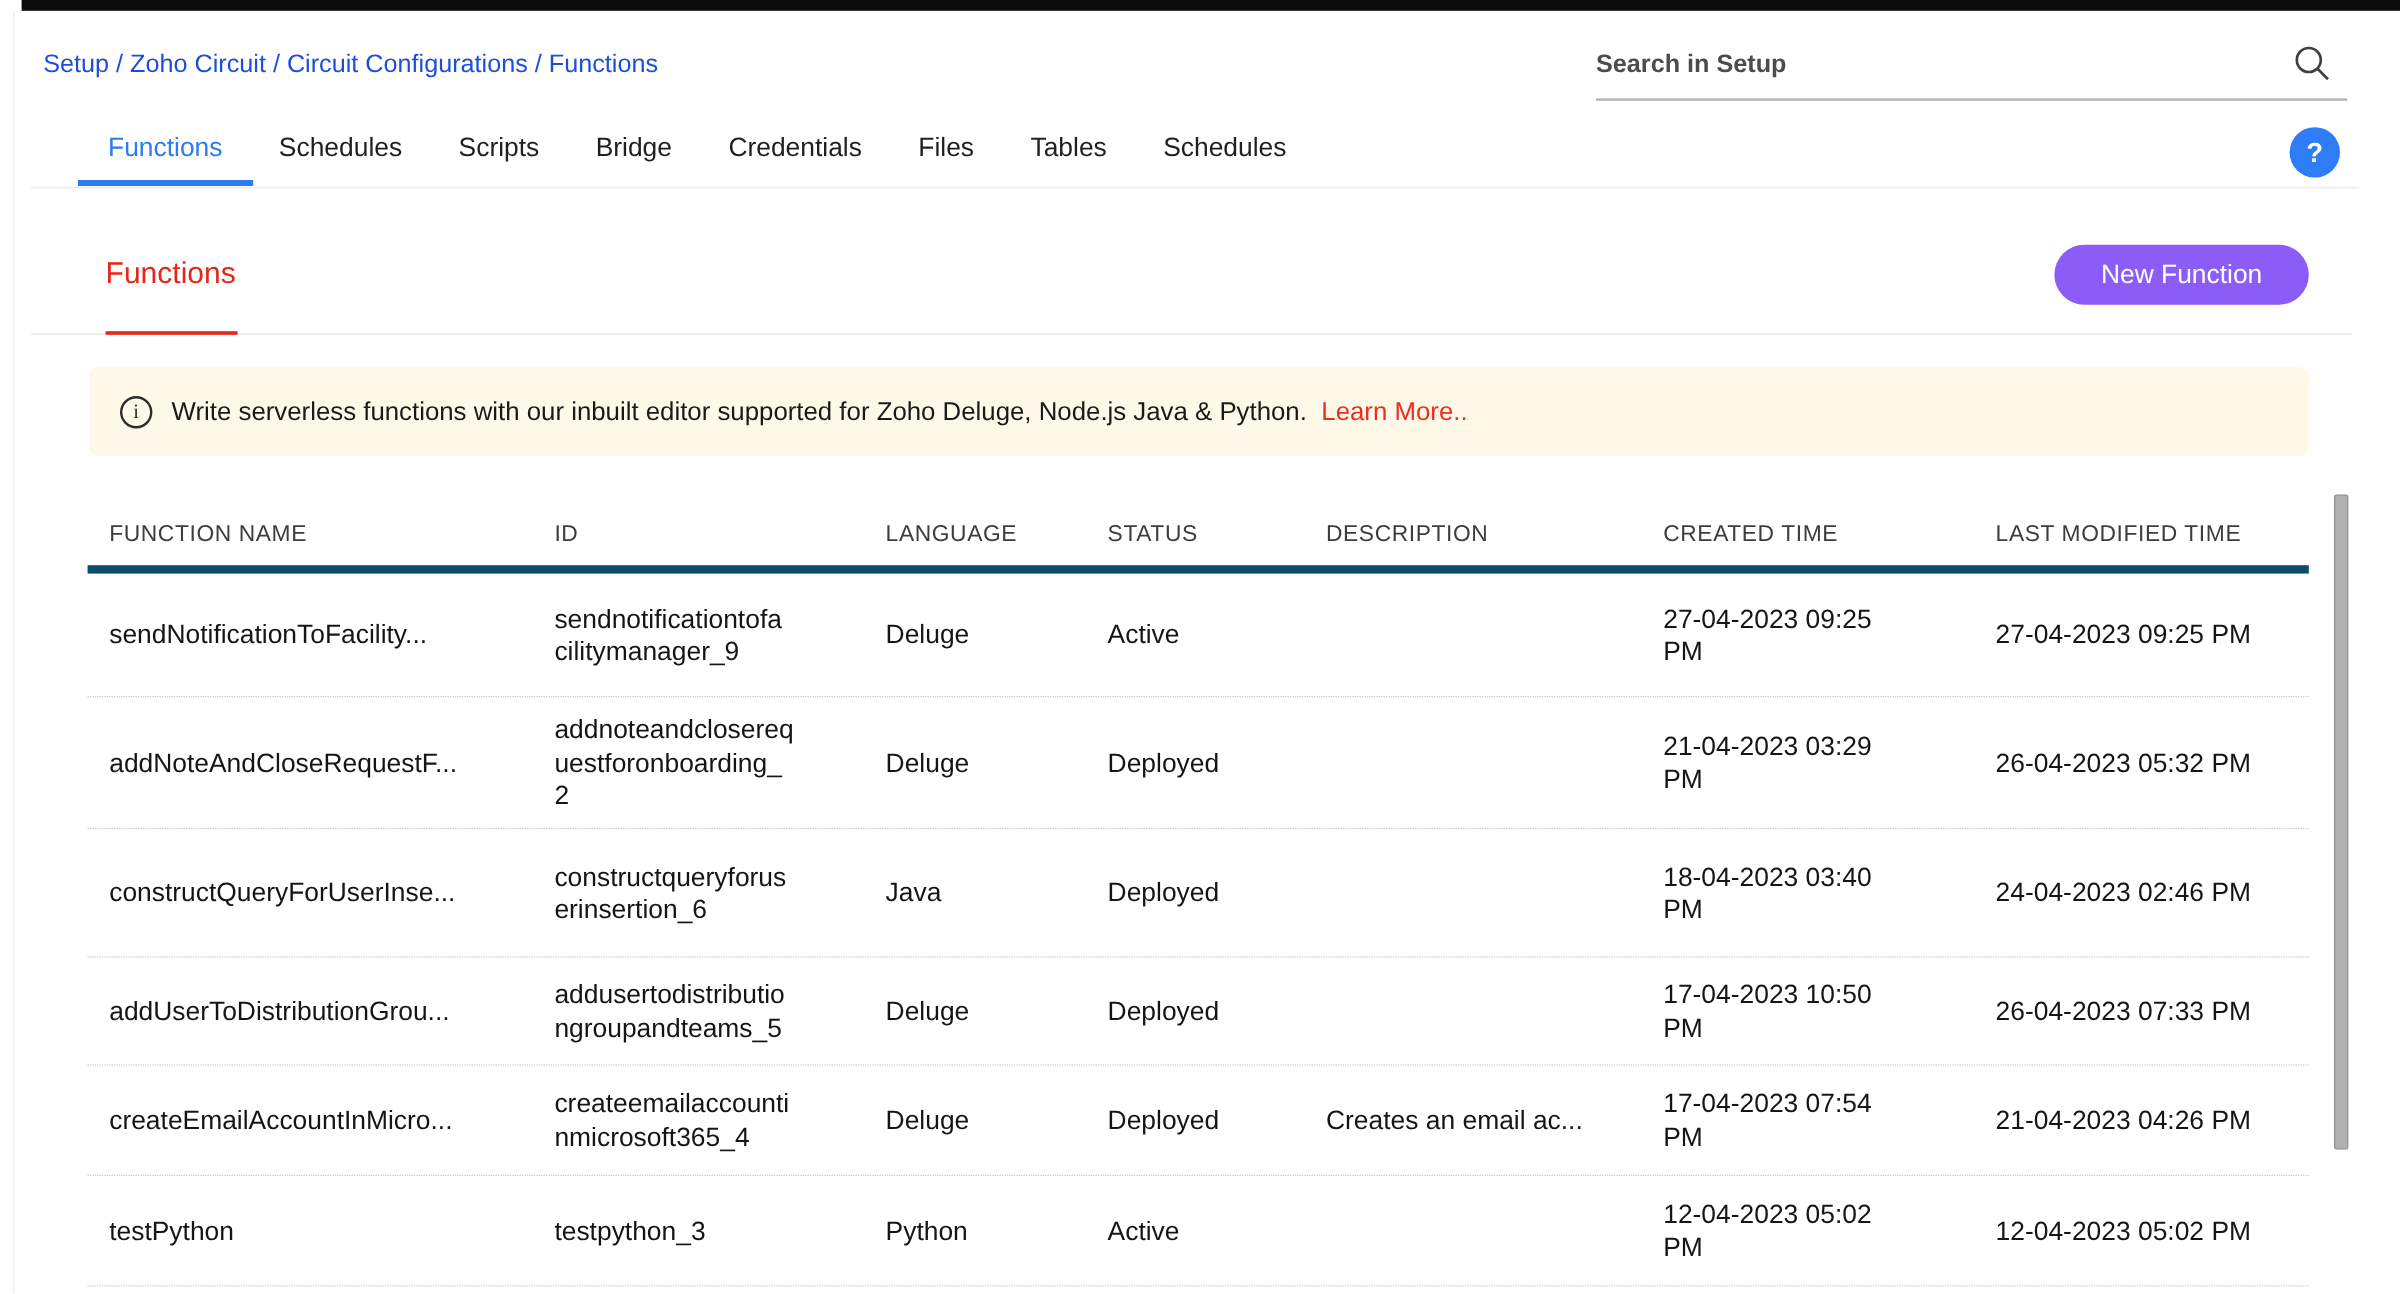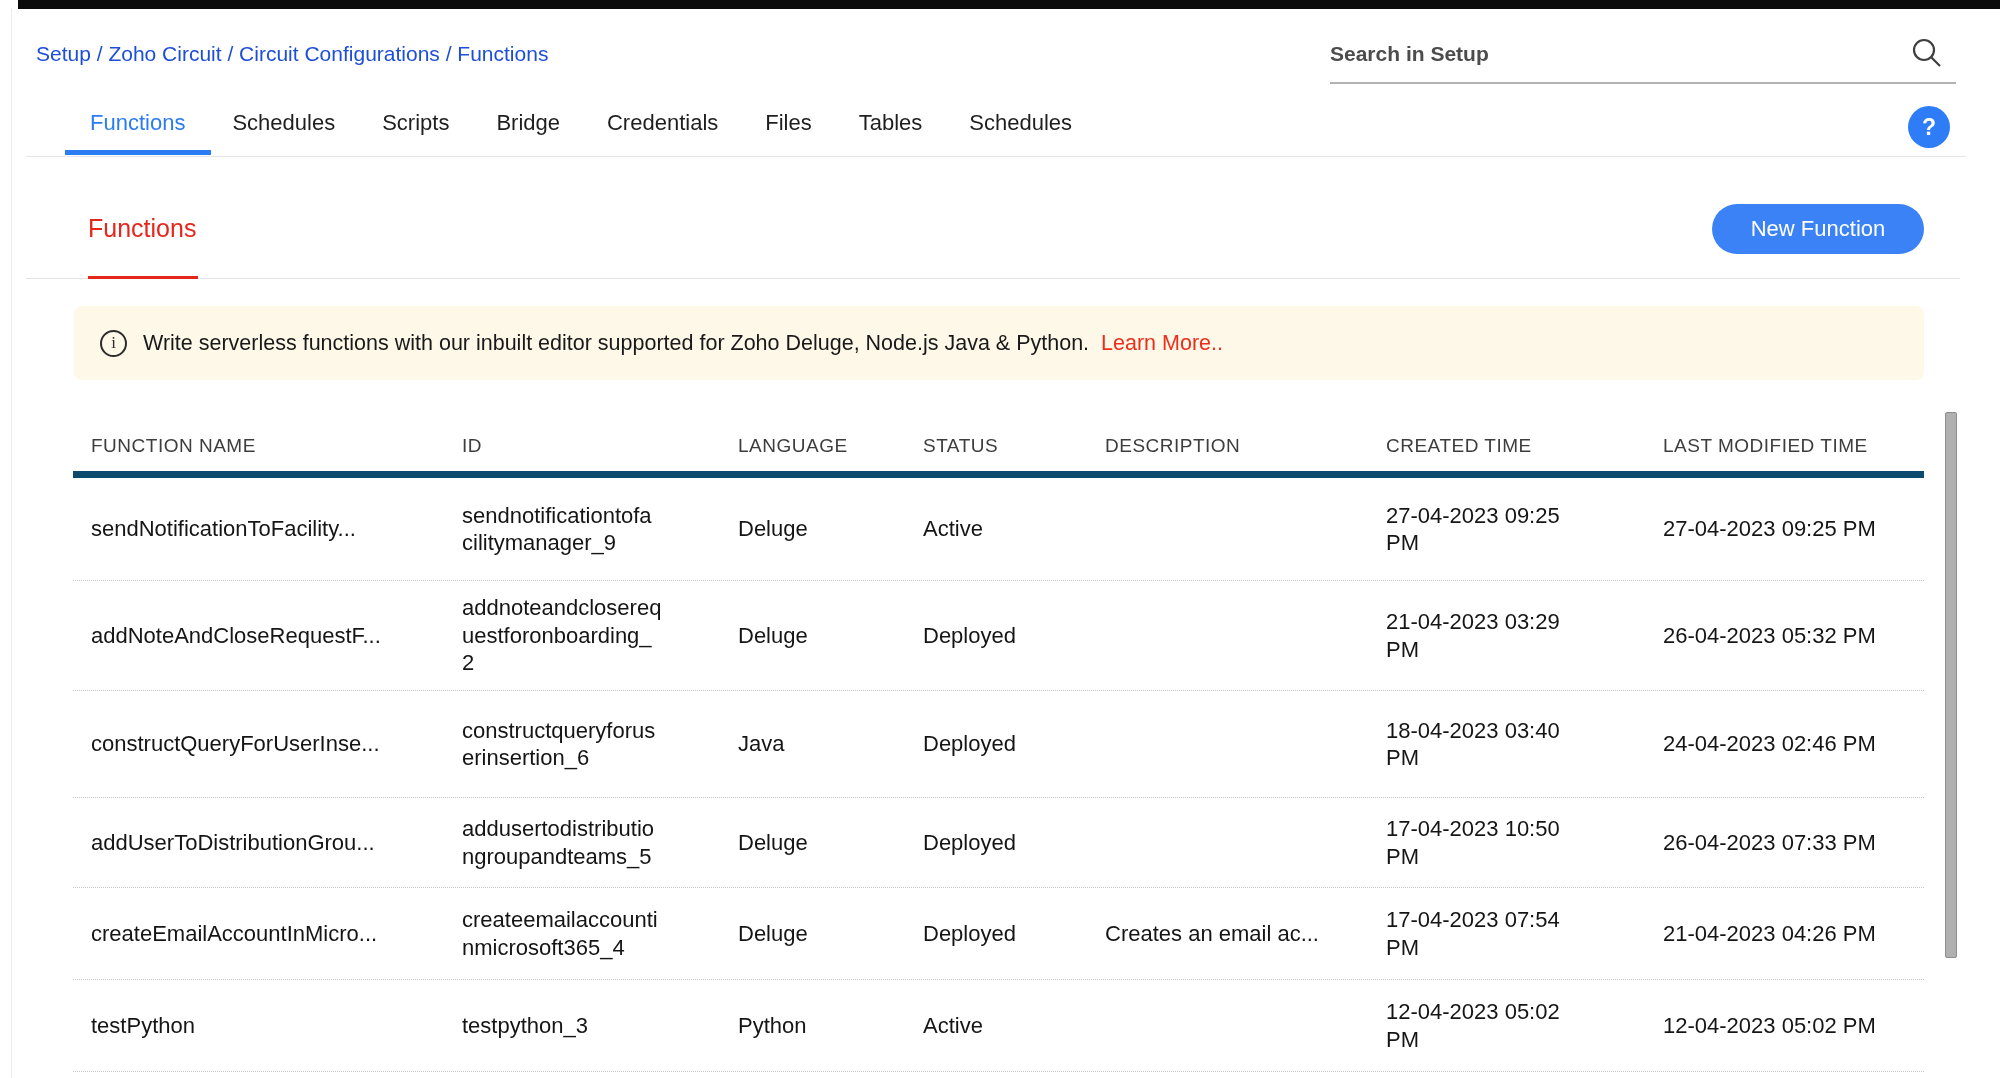--- a/index.html
+++ b/index.html
@@ -28,21 +28,21 @@
   .tab.active { color:#2b7bf3; }
   .tabs-line { position:absolute; left:26px; top:156px; width:1940px; height:1px; background:#e6e6e6; }
   .tab-underline { position:absolute; left:65px; top:150px; width:146px; height:5px; background:#2b7bf3; }
 
   
   .page-title { position:absolute; left:88px; top:214px; font-size:25px; color:#e5271b; }
   .title-line { position:absolute; left:26px; top:278px; width:1934px; height:1px; background:#e3e3e3; }
   .title-underline { position:absolute; left:88px; top:276px; width:110px; height:3px; background:#e5271b; }
 
   .new-fn-btn { position:absolute; left:1712px; top:204px; width:212px; height:50px; border-radius:25px;
-                background:#3b82f6; color:#ffffff; font-size:22px; display:flex; align-items:center;
+                background:#8b5cf6; color:#ffffff; font-size:22px; display:flex; align-items:center;
                 justify-content:center; cursor:pointer; border:none; font-family:"Liberation Sans", sans-serif; }
 
   
   .banner { position:absolute; left:74px; top:306px; width:1850px; height:74px; background:#fdf8e8;
             border-radius:8px; display:flex; align-items:center; padding-left:26px; }
   .info-icon { width:27px; height:27px; border-radius:50%; border:2px solid #2c2c2c; color:#2c2c2c;
                display:flex; align-items:center; justify-content:center;
                font-family:"Liberation Serif", serif; font-size:17px; flex:0 0 auto; }
   .banner-text { font-size:21.5px; color:#191919; margin-left:16px; }
   .banner-link { font-size:21.5px; color:#ed2e1c; margin-left:12px; cursor:pointer; white-space:nowrap; }

